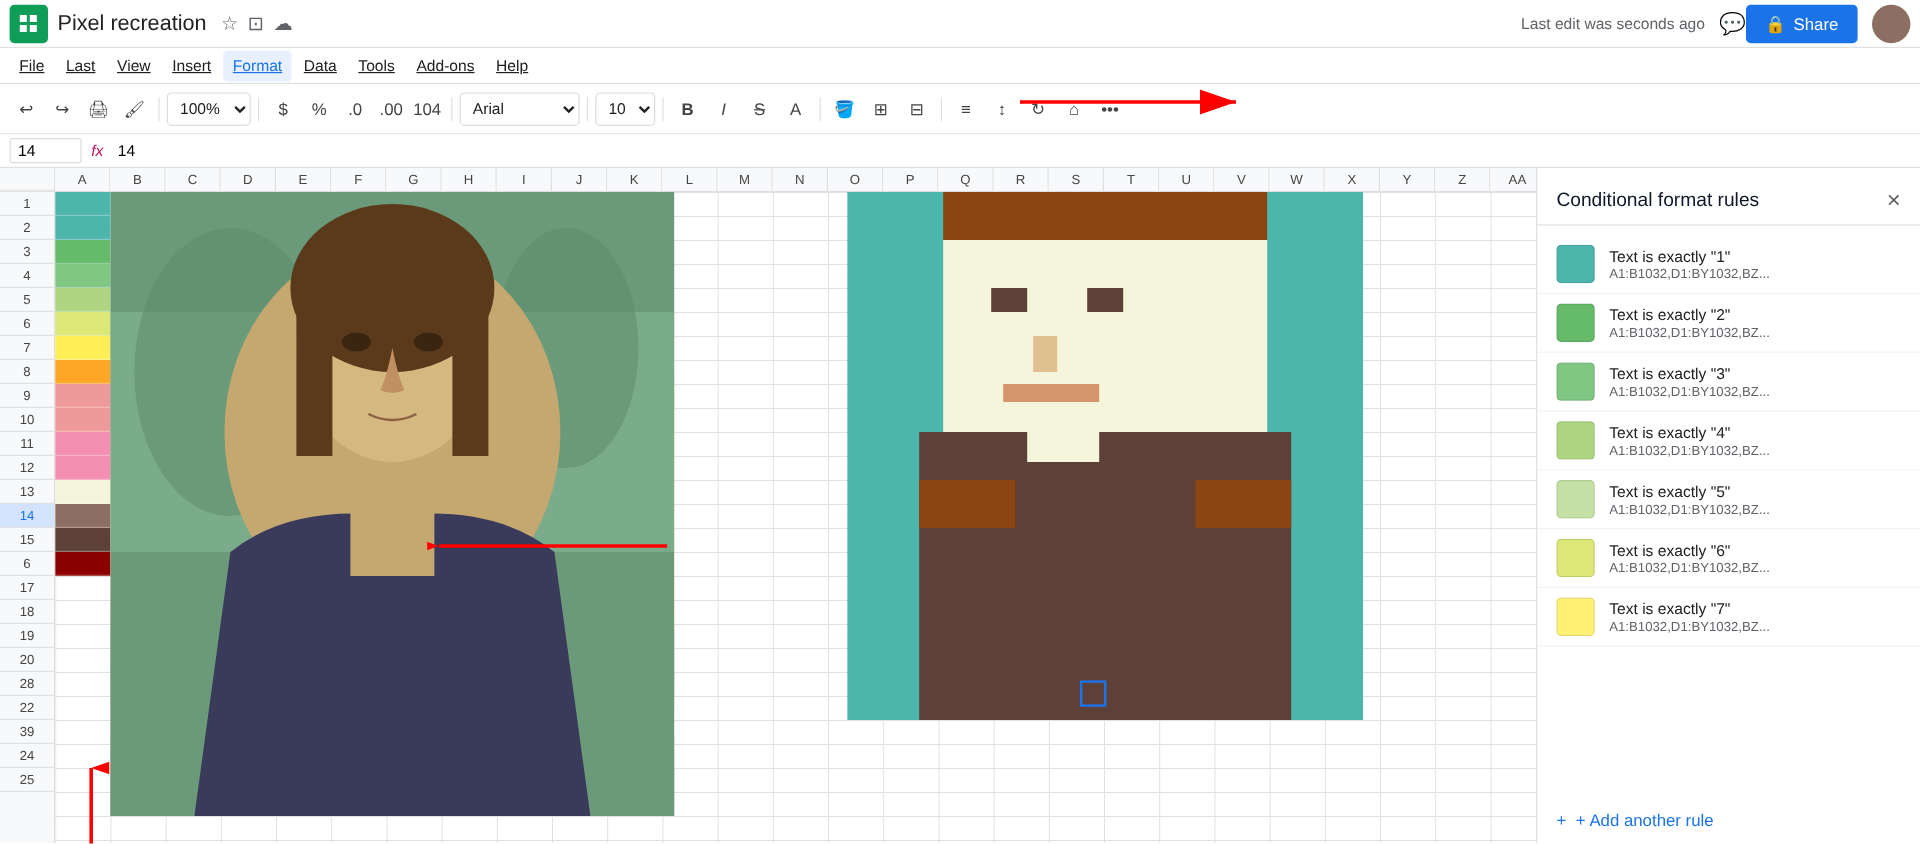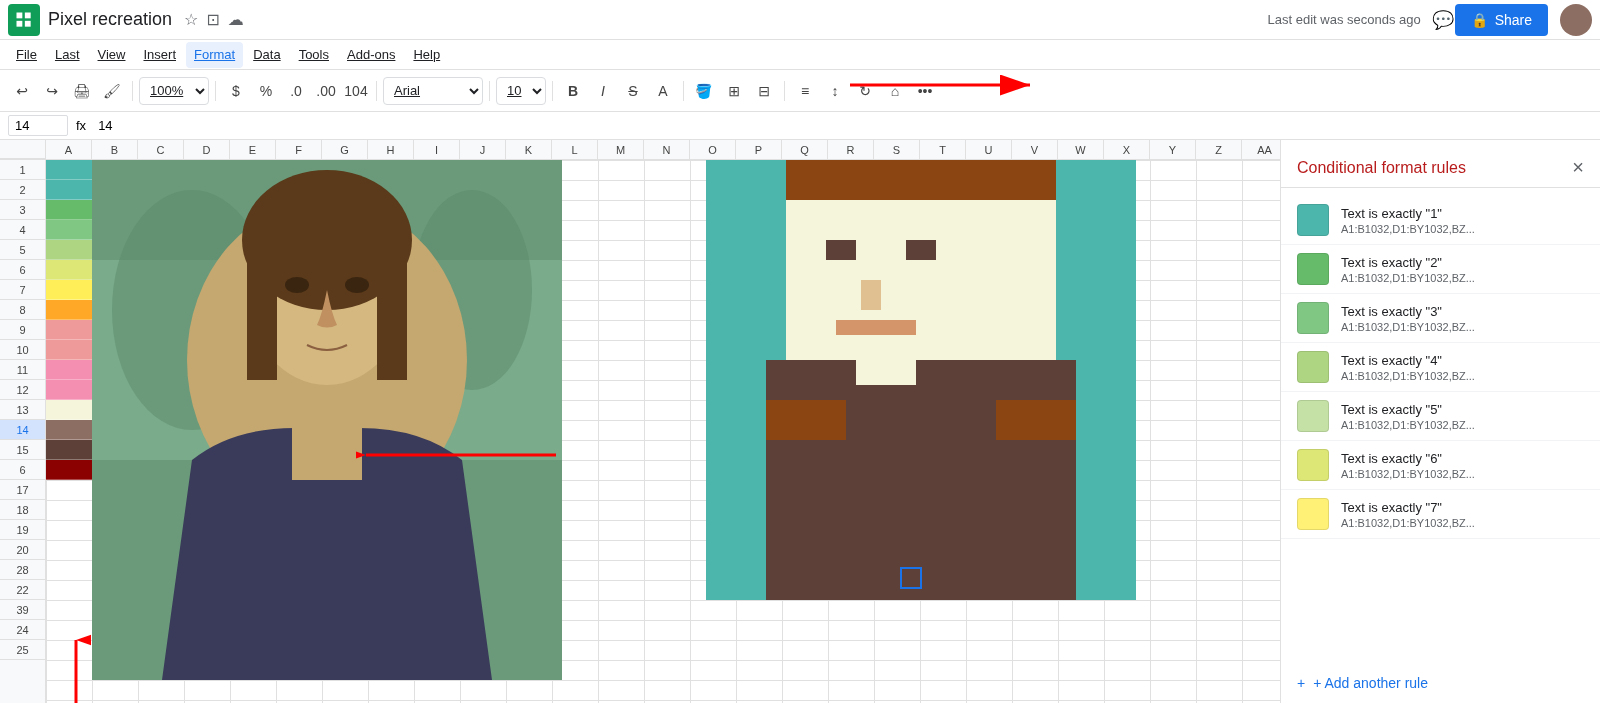--- a/index.html
+++ b/index.html
@@ -39,33 +39,33 @@
       background: #fff; border-bottom: 1px solid #e0e0e0; gap: 2px; flex-wrap: nowrap; overflow: hidden;
     }
     .toolbar-btn {
       width: 28px; height: 28px; border: none; background: none;
       cursor: pointer; border-radius: 4px; display: flex; align-items: center; justify-content: center;
       color: #444; font-size: 14px;
     }
     .toolbar-separator { width: 1px; height: 20px; background: #e0e0e0; margin: 0 4px; }
     .toolbar-select {
       height: 28px; border: 1px solid #dadce0; border-radius: 4px;
-      font-size: 13px; padding: 0 6px; cursor: pointer; background: #fff; color: #202124; text-decoration: underline;
+      font-size: 13px; padding: 0 6px; cursor: pointer; background: #fff; color: #202124;
     }
     .zoom-select { width: 70px; }
     .font-select { width: 100px; }
     .size-select { width: 50px; }
 
     
     #formula-bar {
       display: flex; align-items: center; height: 28px; padding: 0 8px;
       background: #fff; border-bottom: 1px solid #e0e0e0; gap: 8px;
     }
     #cell-ref { width: 60px; border: 1px solid #dadce0; border-radius: 2px; padding: 2px 6px; font-size: 13px; }
-    #fx-label { font-size: 13px; color: #000000; }
+    #fx-label { font-size: 13px; color: #be185d; font-style: italic; }
     #formula-input { flex: 1; border: none; outline: none; font-size: 13px; padding: 2px 4px; }
 
     
     #main {
       display: flex; height: calc(703px - 40px - 30px - 42px - 28px);
       position: relative;
     }
 
     
     #spreadsheet {
@@ -106,21 +106,21 @@
     
     #right-panel {
       width: 320px; min-width: 320px; background: #fff;
       border-left: 1px solid #e0e0e0; display: flex; flex-direction: column;
       height: 100%;
     }
     #panel-header {
       display: flex; align-items: center; justify-content: space-between;
       padding: 16px 16px 8px 16px; border-bottom: 1px solid #e0e0e0;
     }
-    #panel-title { font-size: 16px; font-weight: 500; color: #b91c1c; }
+    #panel-title { font-size: 16px; font-weight: 500; color: #0f172a; }
     #panel-close { background: none; border: none; cursor: pointer; font-size: 20px; color: #5f6368; }
 
     #rules-list { flex: 1; overflow-y: auto; padding: 8px 0; }
 
     .rule-item {
       display: flex; align-items: center; padding: 8px 16px; gap: 12px;
       cursor: pointer; border-bottom: 1px solid #f1f3f4;
     }
     .rule-color-box {
       width: 32px; height: 32px; border-radius: 4px; flex-shrink: 0;

